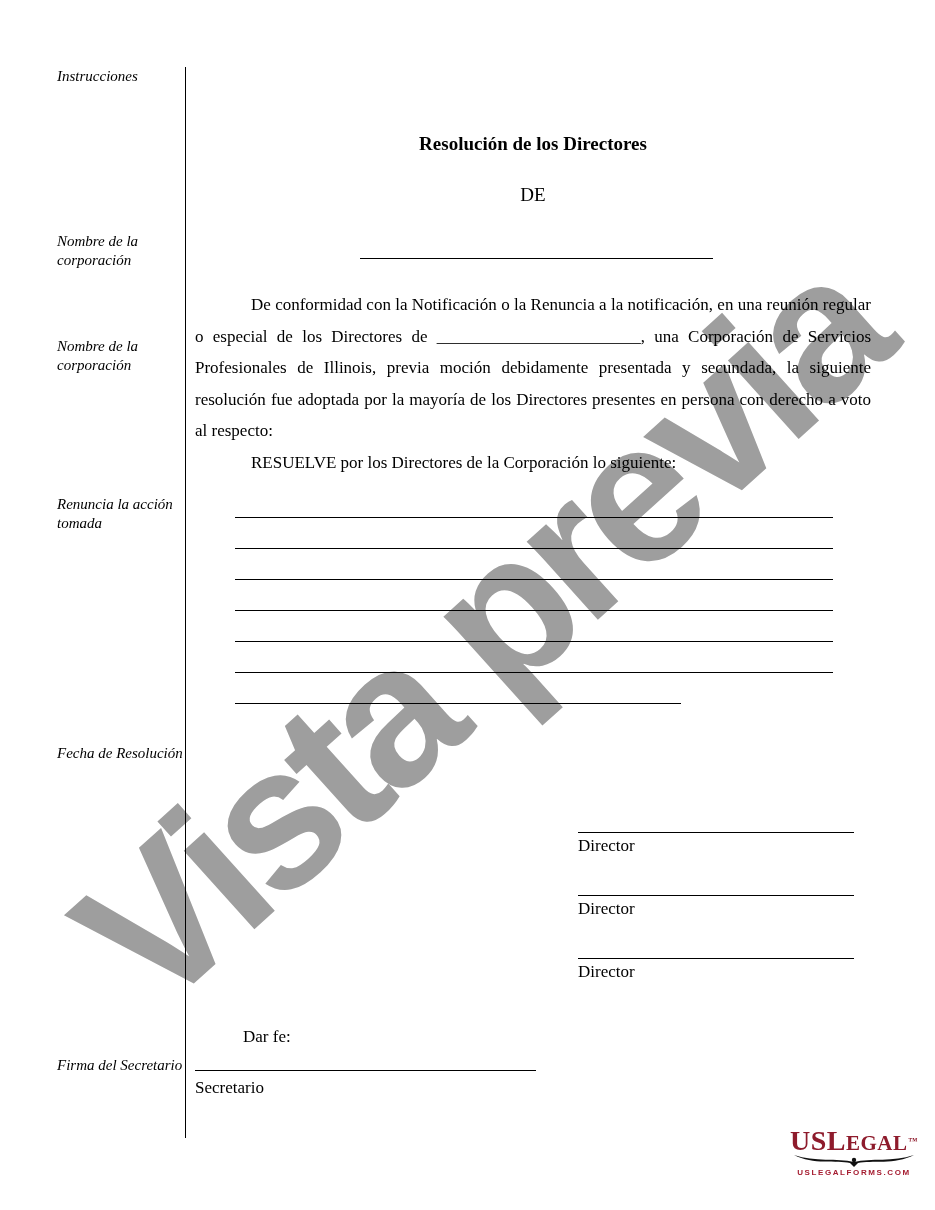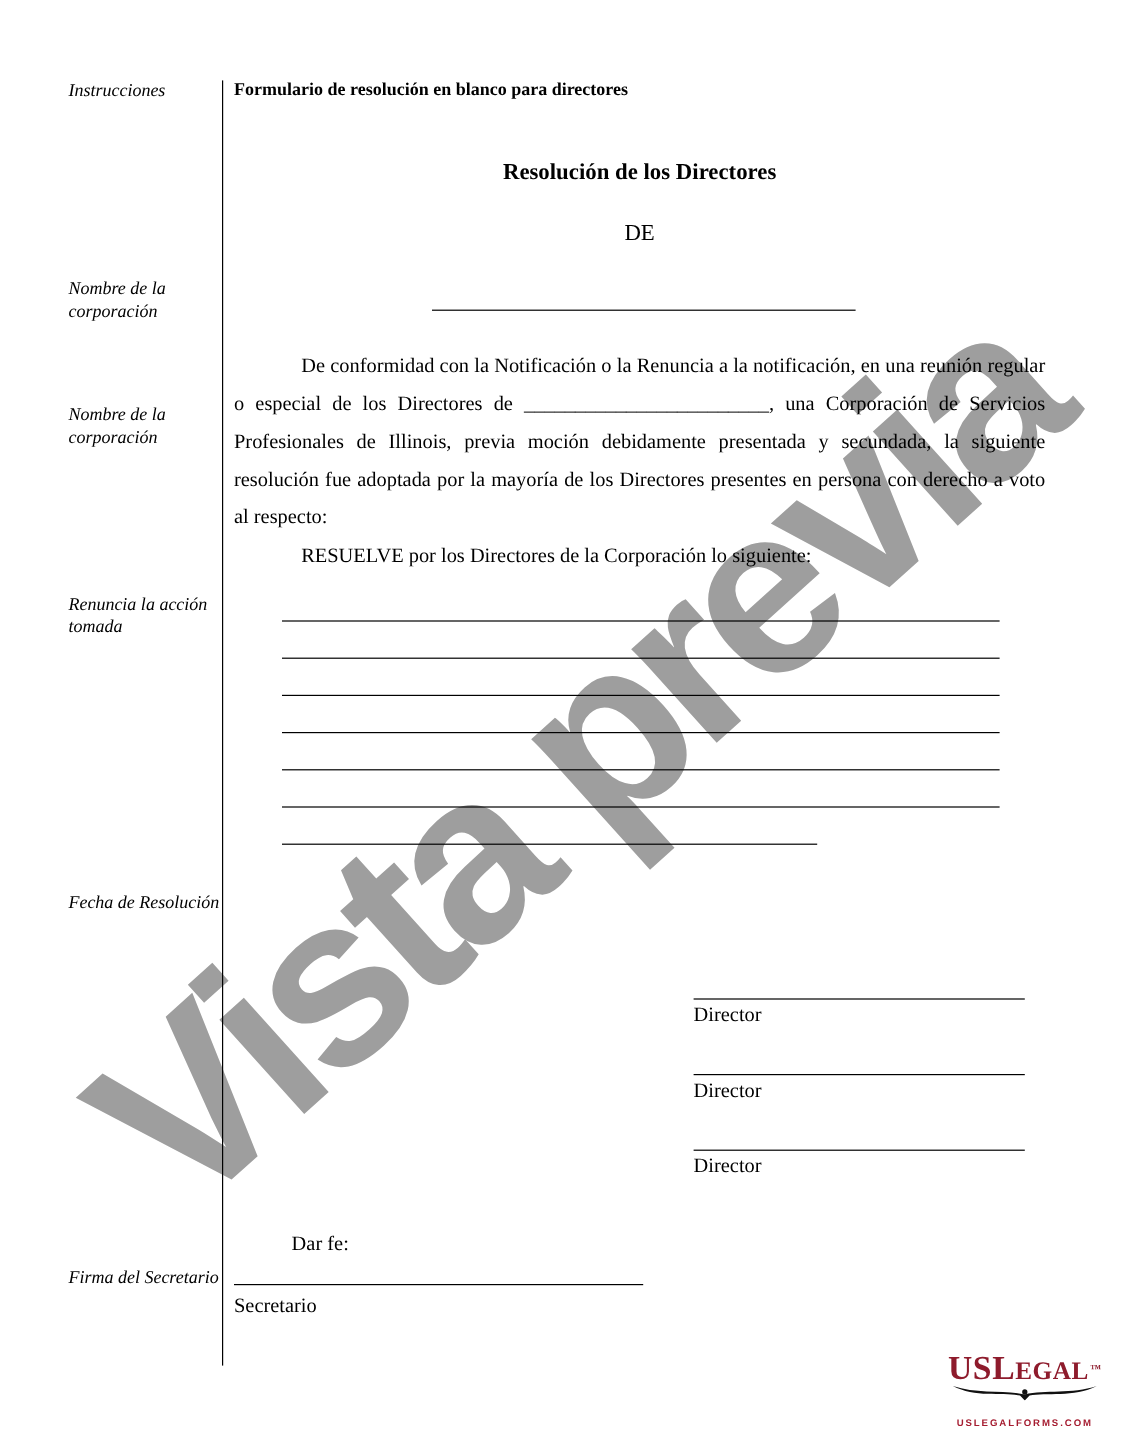--- a/index.html
+++ b/index.html
@@ -58,33 +58,32 @@
   .sec-label { position:absolute; left:195px; top:1078px; font-size:17px; }
 
   
   .logo { position:absolute; left:784px; top:1127px; width:140px; text-align:center; }
   .logo-word { color:#8e1b2c; font-weight:bold; line-height:1; white-space:nowrap; letter-spacing:0.5px; }
   .logo-word .big { font-size:28px; }
   .logo-word .small { font-size:21px; }
   .logo-word .tm { font-size:9px; vertical-align:super; color:#8e1b2c; margin-left:1px; }
   .eagle { display:block; margin:-1px auto 0 auto; }
   .logo-site {
-    margin-top:14px; color:#a51c30; font-weight:bold; font-size:8px;
+    margin-top:1px; color:#a51c30; font-weight:bold; font-size:8px;
     letter-spacing:1.6px; font-family:"Liberation Sans","DejaVu Sans",sans-serif;
   }
 </style>
 </head>
 <body>
 
 <div class="watermark">Vista previa</div>
 
 <div class="content">
 
   <div class="margin-label lbl-instructions">Instrucciones</div>
-  <div class="form-header">Formulario de resolución en blanco para directores</div>
 
   <div class="vrule"></div>
 
   <div class="doc-title">Resolución de los Directores</div>
   <div class="doc-subtitle">DE</div>
 
   <div class="margin-label lbl-corp1">Nombre de la corporación</div>
   <div class="name-line"></div>
 
   <div class="margin-label lbl-corp2">Nombre de la corporación</div>

